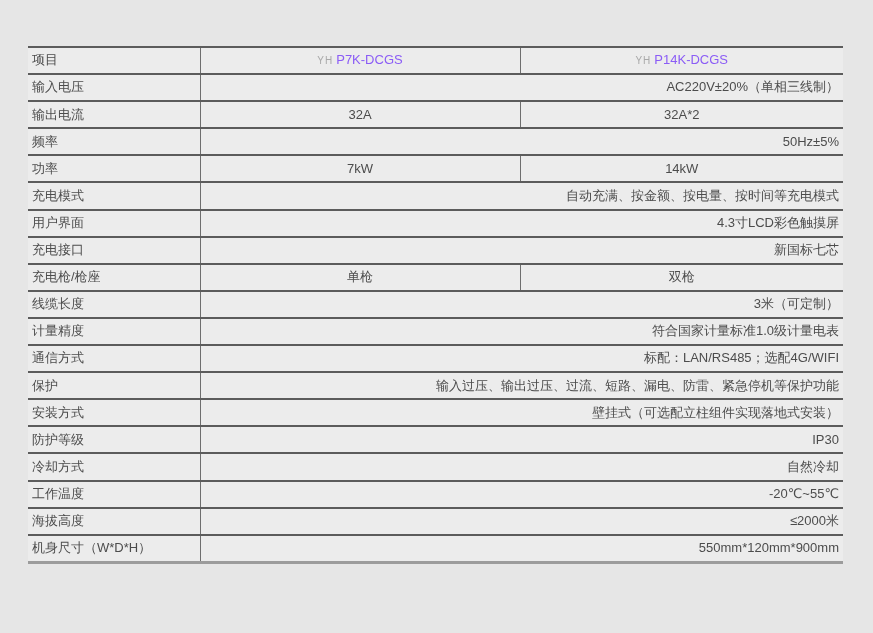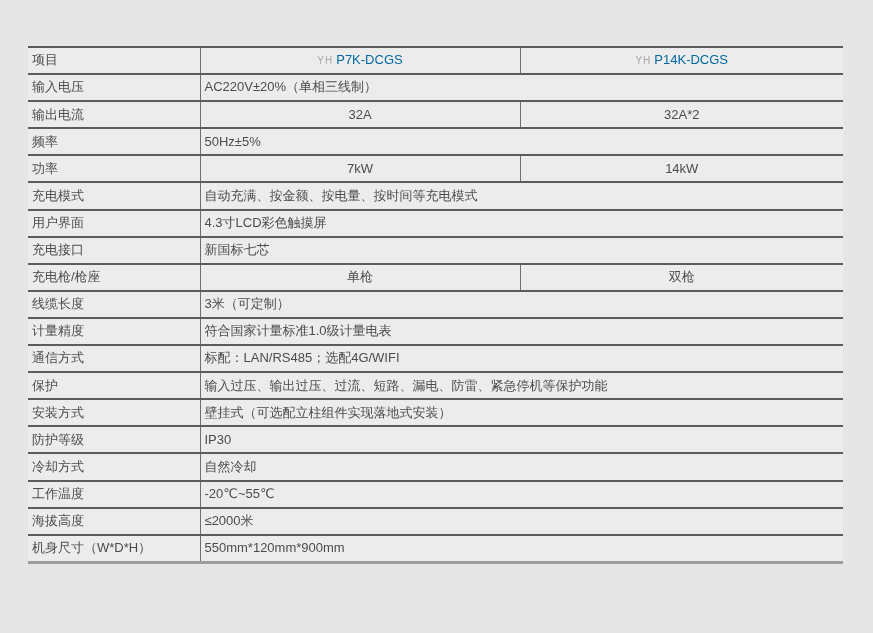--- a/index.html
+++ b/index.html
@@ -48,30 +48,30 @@
     padding-left: 26px;
     border-right: 1px solid #6e6e6e;
   }
   td.value-cell {
     text-align: center;
   }
   td.value-cell.divided {
     border-right: 1px solid #6e6e6e;
   }
   td.span-cell {
-    text-align: left;
+    text-align: right;
   }
   .brand-mark {
     color: #a9a9a9;
     font-size: 10px;
     letter-spacing: 1px;
     margin-right: 3px;
   }
   .model-name {
-    color: #0369a1;
+    color: #8b5cf6;
     font-size: 13px;
   }
 </style>
 </head>
 <body>
 
 <div class="page">
   <div class="spec-table-wrap">
     <table class="spec-table">
       <colgroup>

